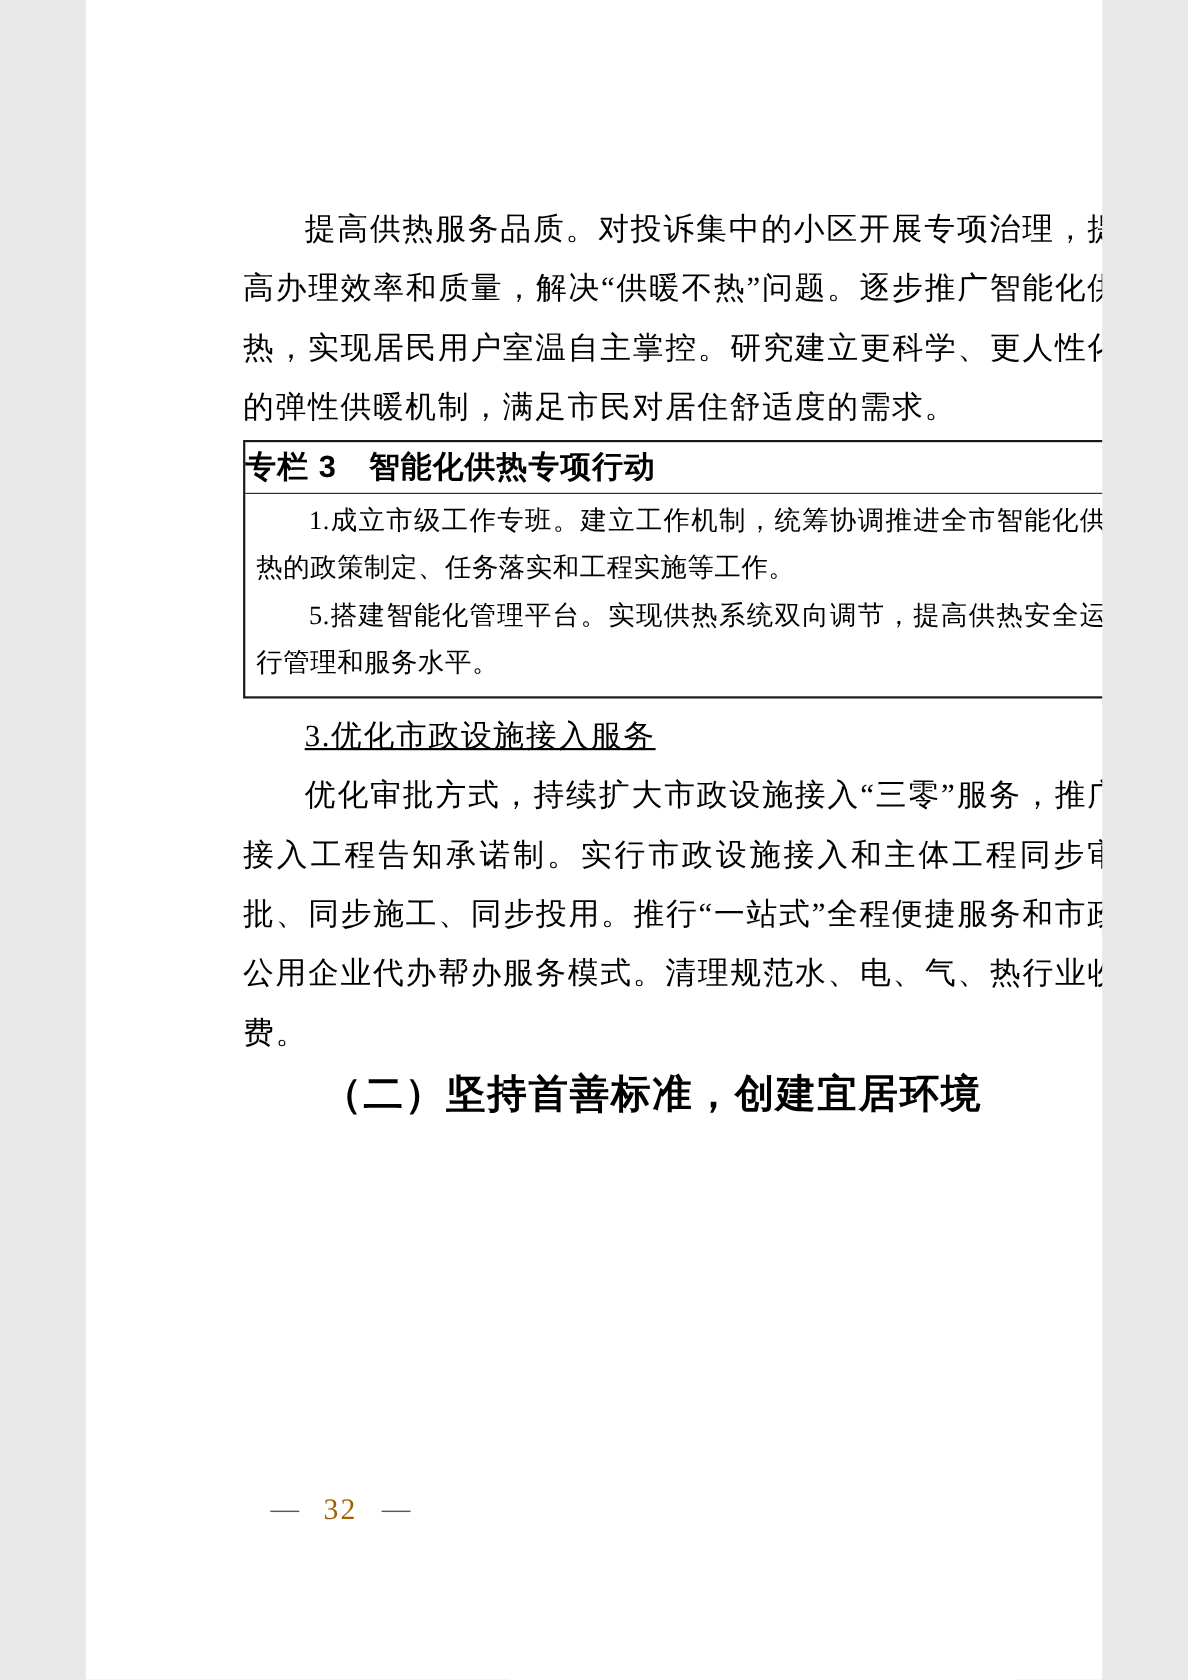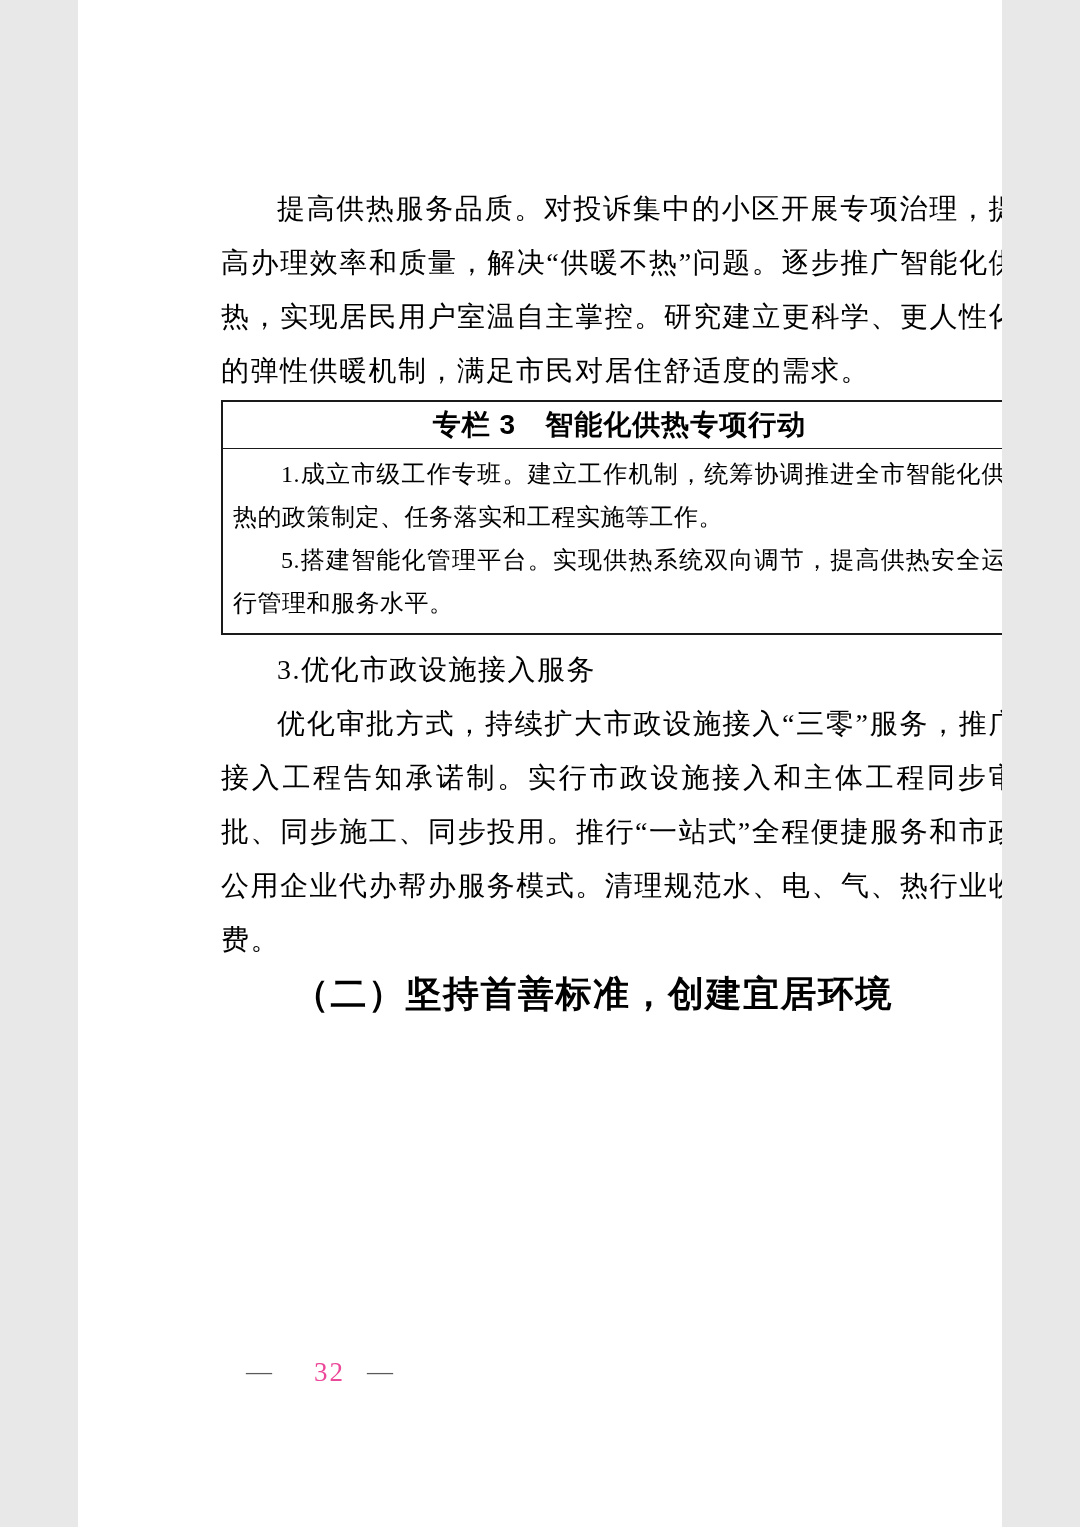--- a/index.html
+++ b/index.html
@@ -30,21 +30,21 @@
     letter-spacing: 1.5px;
     text-align: justify;
     text-indent: 2em;
   }
   .special-box {
     margin-top: 2px;
     border: 2px solid #1a1a1a;
     background: #ffffff;
   }
   .box-title {
-    text-align: center;
+    text-align: left;
     font-family: "Liberation Sans", "DejaVu Sans", sans-serif;
     font-weight: bold;
     font-size: 28px;
     line-height: 46px;
     letter-spacing: 1px;
     border-bottom: 1px solid #1a1a1a;
   }
   .box-body {
     padding: 4px 10px 8px 10px;
   }
@@ -55,20 +55,21 @@
     letter-spacing: 0.5px;
     text-align: justify;
     text-indent: 2em;
   }
   p.subheading {
     margin: 8px 0 0 0;
     font-size: 28px;
     line-height: 54px;
     letter-spacing: 1.5px;
     text-indent: 2em;
+    text-decoration: underline;
   }
   p.heading-bold {
     margin: 0;
     font-size: 36px;
     line-height: 54px;
     letter-spacing: 1.5px;
     text-indent: 2em;
     font-weight: bold;
   }
   .footer {
@@ -79,23 +80,22 @@
     align-items: center;
     gap: 22px;
     font-size: 27px;
     line-height: 40px;
   }
   .footer .dash {
     color: #5a5a5a;
     font-size: 26px;
   }
   .footer .num {
-    color: #ec4899;
+    color: #a16207;
     letter-spacing: 2px;
-    margin-left: 20px;
   }
 </style>
 </head>
 <body>
 
 <div class="page">
   <div class="content">
 
     <p class="main">提高供热服务品质。对投诉集中的小区开展专项治理，提高办理效率和质量，解决“供暖不热”问题。逐步推广智能化供热，实现居民用户室温自主掌控。研究建立更科学、更人性化的弹性供暖机制，满足市民对居住舒适度的需求。</p>
 

